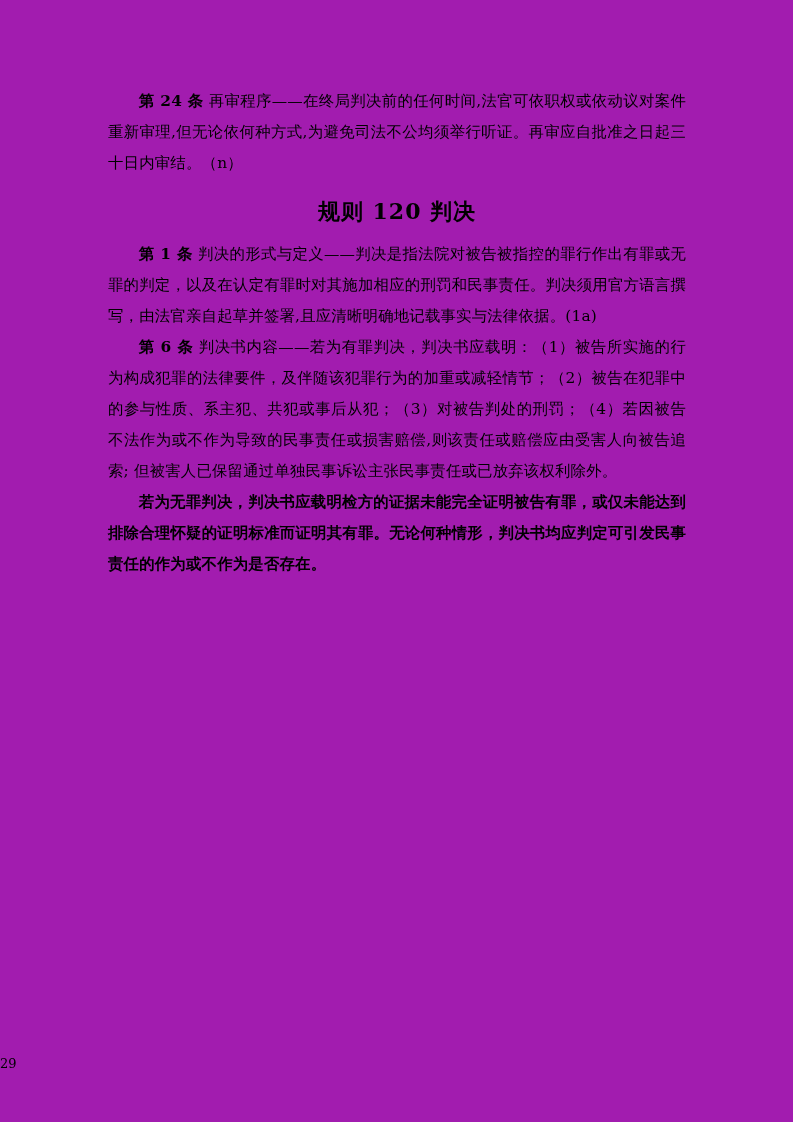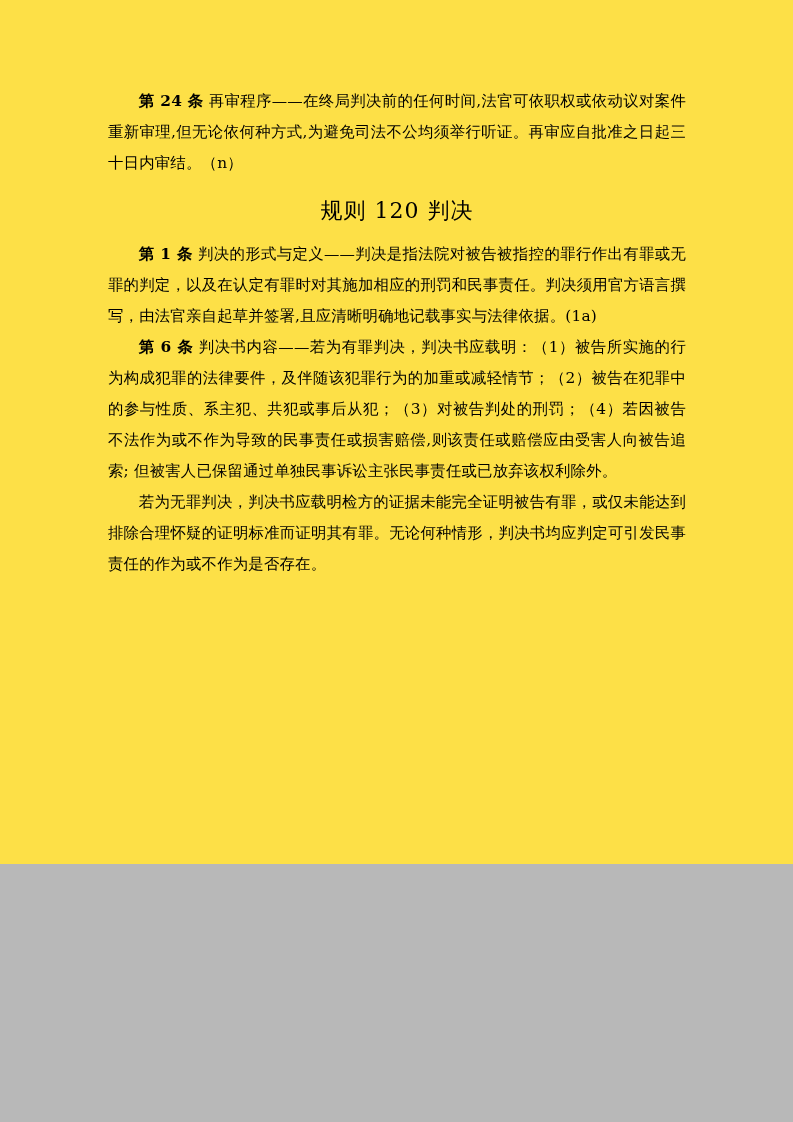--- a/index.html
+++ b/index.html
@@ -2,22 +2,22 @@
 <html><head>
 <meta charset="utf-8">
 <style>
   html, body {
     margin: 0;
     padding: 0;
     background: #b8b8b8;
   }
   .page {
     width: 793px;
-    height: 864px;
-    background: #fde047;
+    height: 1122px;
+    background: #a21caf;
     position: relative;
     margin: 0 auto;
     box-sizing: border-box;
     font-family: "DejaVu Serif", "Liberation Serif", serif;
     color: #000000;
     overflow: hidden;
   }
   .content {
     position: absolute;
     left: 108px;
@@ -28,28 +28,29 @@
     font-size: 15.4px;
     line-height: 31px;
     text-align: justify;
     text-justify: inter-ideograph;
     margin: 0 0 0 0;
     text-indent: 2em;
     letter-spacing: 0.2px;
   }
   .para.noindent {
     text-indent: 2em;
+    font-weight: bold;
   }
   .lead {
     font-weight: bold;
   }
   .heading {
     text-align: center;
     font-size: 22px;
-    font-weight: normal;
+    font-weight: bold;
     line-height: 40px;
     margin: 12px 0 8px 0;
     letter-spacing: 1px;
     text-indent: 0;
   }
   .pagenum {
     position: absolute;
     left: 0;
     right: 0;
     top: 1056px;

